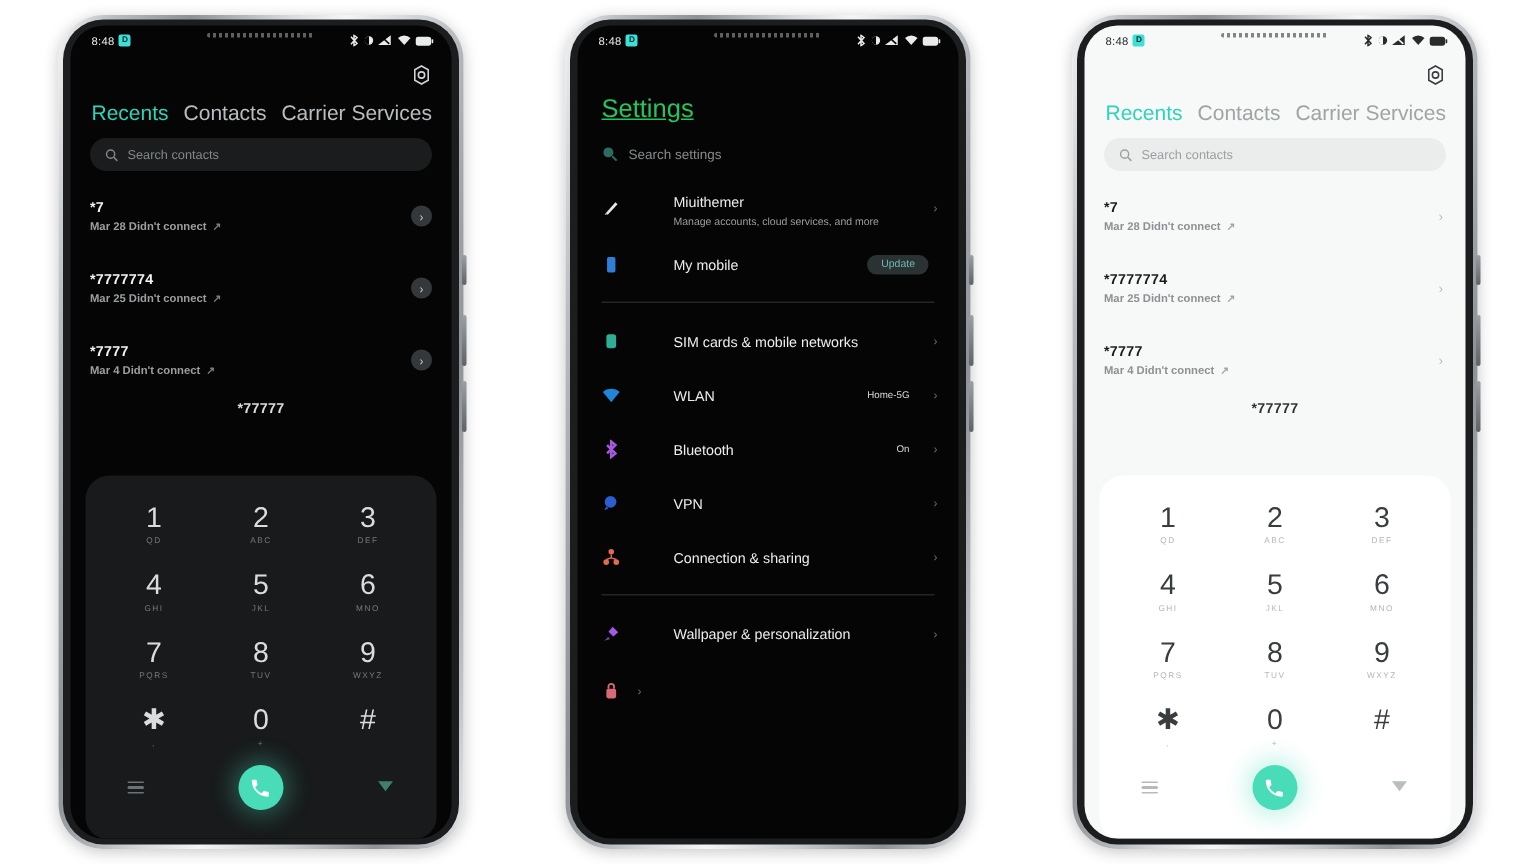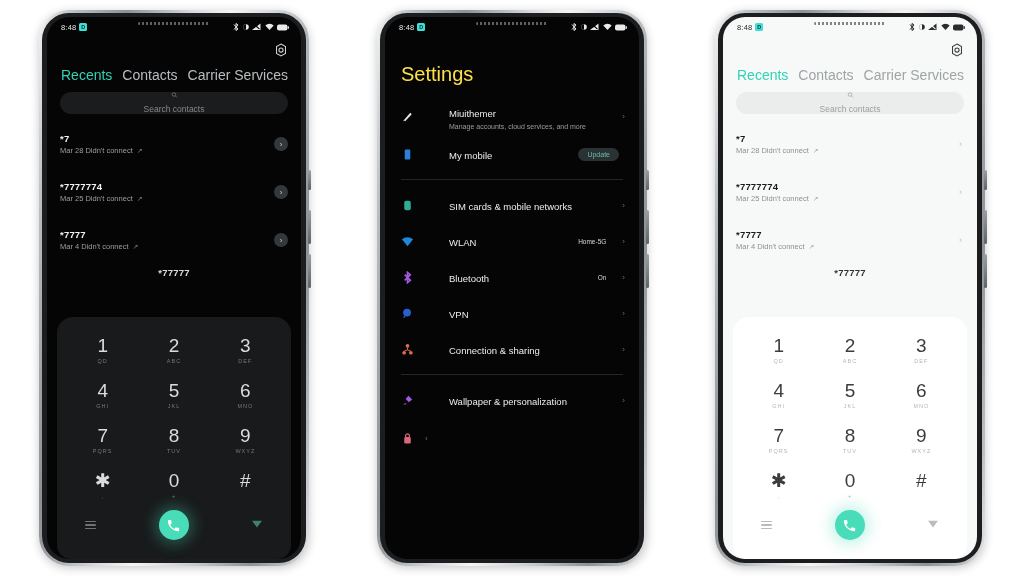--- a/index.html
+++ b/index.html
@@ -71,35 +71,34 @@
   .tabs { display:flex; gap:10px; padding:4px 14px 0 14px; font-size:14px; }
   .tab { white-space:nowrap; }
   .tab.active { color:#2fd3b8; }
   .dark .tab.idle  { color:#b9bdbf; }
   .light .tab.idle { color:#9fa4a6; }
 
   .searchbar {
     margin:9px 13px 0 13px; height:22px; border-radius:11px;
     display:flex; align-items:center; gap:6px; padding:0 10px;
     font-size:8.5px;
-    flex-direction:column;
   }
   .dark .searchbar  { background:#1a1c1d; color:#84888a; }
   .light .searchbar { background:#ebecec; color:#9b9fa1; }
 
   
   .calllist { position:relative; padding:6px 13px 0 13px; }
   .call-row {
     display:flex; align-items:center; justify-content:space-between;
     height:48px;
   }
   .call-num { font-size:9.5px; font-weight:bold; letter-spacing:.2px; }
   .dark .call-num  { color:#f2f3f3; }
   .light .call-num { color:#1a1b1c; }
-  .call-sub { font-size:7.5px; margin-top:2px; display:flex; align-items:center; gap:4px; }
+  .call-sub { font-size:7.5px; margin-top:2px; display:flex; align-items:center; gap:4px;font-weight:bold; }
   .dark .call-sub  { color:#9b9fa1; }
   .light .call-sub { color:#8d9193; }
   .arrow-out { font-size:7px; transform:rotate(0deg); opacity:.8; }
   .chev-circle {
     width:14px; height:14px; border-radius:50%;
     display:flex; align-items:center; justify-content:center;
     background:#34383a; color:#c9cdcf; font-size:8px;
   }
   .chev-plain { color:#bcc0c2; font-size:9px; padding-right:2px; }
   .call-row.partial { height:16px; overflow:hidden;justify-content:center; }
@@ -130,21 +129,21 @@
   .callbtn {
     width:30px; height:30px; border-radius:50%;
     background:#49dcb9;
     display:flex; align-items:center; justify-content:center;
     box-shadow:0 0 14px 5px rgba(73,220,185,.30);
     cursor:pointer;
   }
   .hidebtn { cursor:pointer; }
 
   
-  .set-title { font-size:20px; color:#fde047; padding:26px 0 0 16px; font-weight:400; }
+  .set-title { font-size:17px; color:#22c55e; padding:26px 0 0 16px; font-weight:400;text-decoration:underline; }
   .set-search {
     display:flex; align-items:center; gap:7px;
     padding:14px 0 0 16px; font-size:9px; color:#85898b;
   }
   .set-list { padding:10px 0 0 0; }
   .set-row {
     display:flex; align-items:center; gap:11px;
     padding:0 14px 0 16px; height:36px; cursor:pointer;
   }
   .set-row.tall { height:40px; }
@@ -357,20 +356,27 @@
           </svg>
         <svg width="12" height="7" viewBox="0 0 12 7">
             <rect x="0" y="0.5" width="10.5" height="6" rx="2" fill="#e9eaea"></rect>
             <rect x="10.8" y="2.2" width="1.2" height="2.6" rx="0.5" fill="#e9eaea"></rect>
           </svg>
       </div>
     </div>
 
     <div class="set-title">Settings</div>
 
+    <div class="set-search">
+      <svg width="11" height="11" viewBox="0 0 12 12">
+          <circle cx="5" cy="5" r="3.6" fill="#2d6b62"></circle>
+          <path d="M7.8 7.8 L11 11" stroke="#2d6b62" stroke-width="1.5"></path>
+        </svg>
+      <span>Search settings</span>
+    </div>
 
     <div class="set-list">
 
       <div class="set-row tall">
         <span class="set-ico">
           <svg width="13" height="13" viewBox="0 0 14 14">
               <path d="M3 11 L10 3 L11.5 4.5 L4.5 12 Z" fill="#e8e8e8"></path>
               <path d="M2.2 12.2 L3.2 10.6 L4.2 11.6 Z" fill="#b9bcbe"></path>
             </svg>
         </span>

